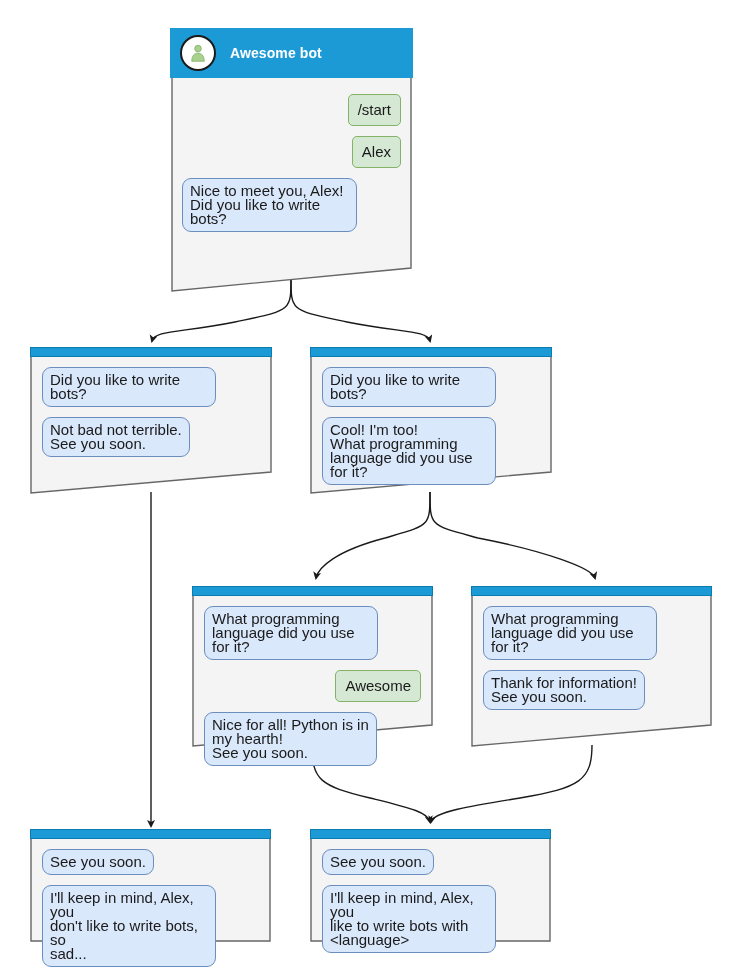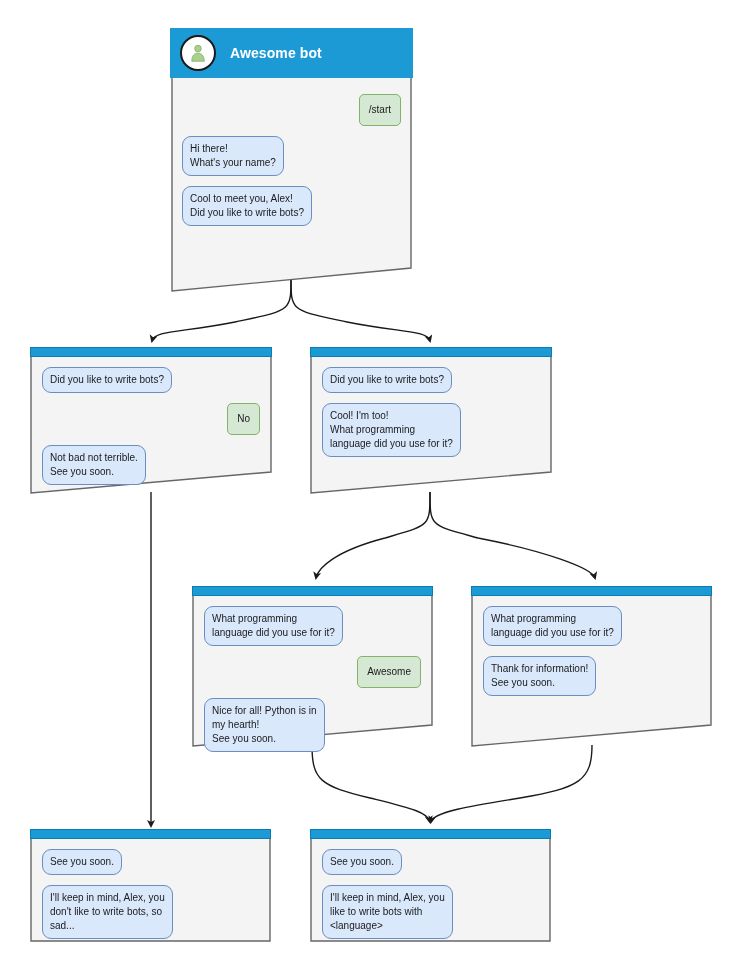--- a/index.html
+++ b/index.html
@@ -90,21 +90,21 @@
     padding: 8px 12px 0 12px;
     box-sizing: border-box;
   }
   .msgrow {
     display: flex;
     margin-bottom: 10px;
   }
   .msgrow.left { justify-content: flex-start; }
   .msgrow.right { justify-content: flex-end; }
   .bubble {
-    font-size: 10px;
+    font-size: 15px;
     line-height: 14px;
     color: #1a1a1a;
     padding: 5px 7px;
     box-sizing: border-box;
     white-space: pre-line;
     max-width: 80%;
   }
   .bubble.bot {
     background: #dae8fc;
     border: 1px solid #6c8ebf;
@@ -150,45 +150,41 @@
             <circle cx="12" cy="7.2" r="3.6" fill="#a9d18e" stroke="#7aa95c" stroke-width="0.8"></circle>
             <path d="M5.2,21 C5.2,14.6 8.4,12.2 12,12.2 C15.6,12.2 18.8,14.6 18.8,21 Z" fill="#a9d18e" stroke="#7aa95c" stroke-width="0.8"></path>
           </svg>
         </span>
         <span class="bot-title">Awesome bot</span>
       </div>
       <div class="chat" style="top:58px; height:196px;">
         <div class="msgrow right">
           <div class="bubble user">/start</div>
         </div>
-        <div class="msgrow left">
-          <div class="bubble bot">Hi there!
-What's your name?</div>
-        </div>
-        <div class="msgrow left">
-          <div class="bubble bot">Cool to meet you, Alex!
+        <div class="msgrow right">
+          <div class="bubble user">Alex</div>
+        </div>
+        <div class="msgrow left">
+          <div class="bubble bot">Nice to meet you, Alex!
 Did you like to write bots?</div>
         </div>
       </div>
     </div>
   </div>
 
   <div class="node" style="left:30px; top:347px; width:242px; height:148px;">
     <svg class="node-shape" viewBox="0 0 242 148" preserveAspectRatio="none">
       <polygon points="1,1 241,1 241,125 1,146" fill="#f4f4f4" stroke="#666666" stroke-width="1.4"></polygon>
     </svg>
     <div class="node-inner">
       <div class="titlebar"></div>
       <div class="chat" style="top:12px; height:124px;">
         <div class="msgrow left">
           <div class="bubble bot">Did you like to write bots?</div>
         </div>
-        <div class="msgrow right">
-          <div class="bubble user">No</div>
-        </div>
         <div class="msgrow left">
           <div class="bubble bot">Not bad not terrible.
 See you soon.</div>
         </div>
       </div>
     </div>
   </div>
 
   <div class="node" style="left:310px; top:347px; width:242px; height:148px;">
     <svg class="node-shape" viewBox="0 0 242 148" preserveAspectRatio="none">

